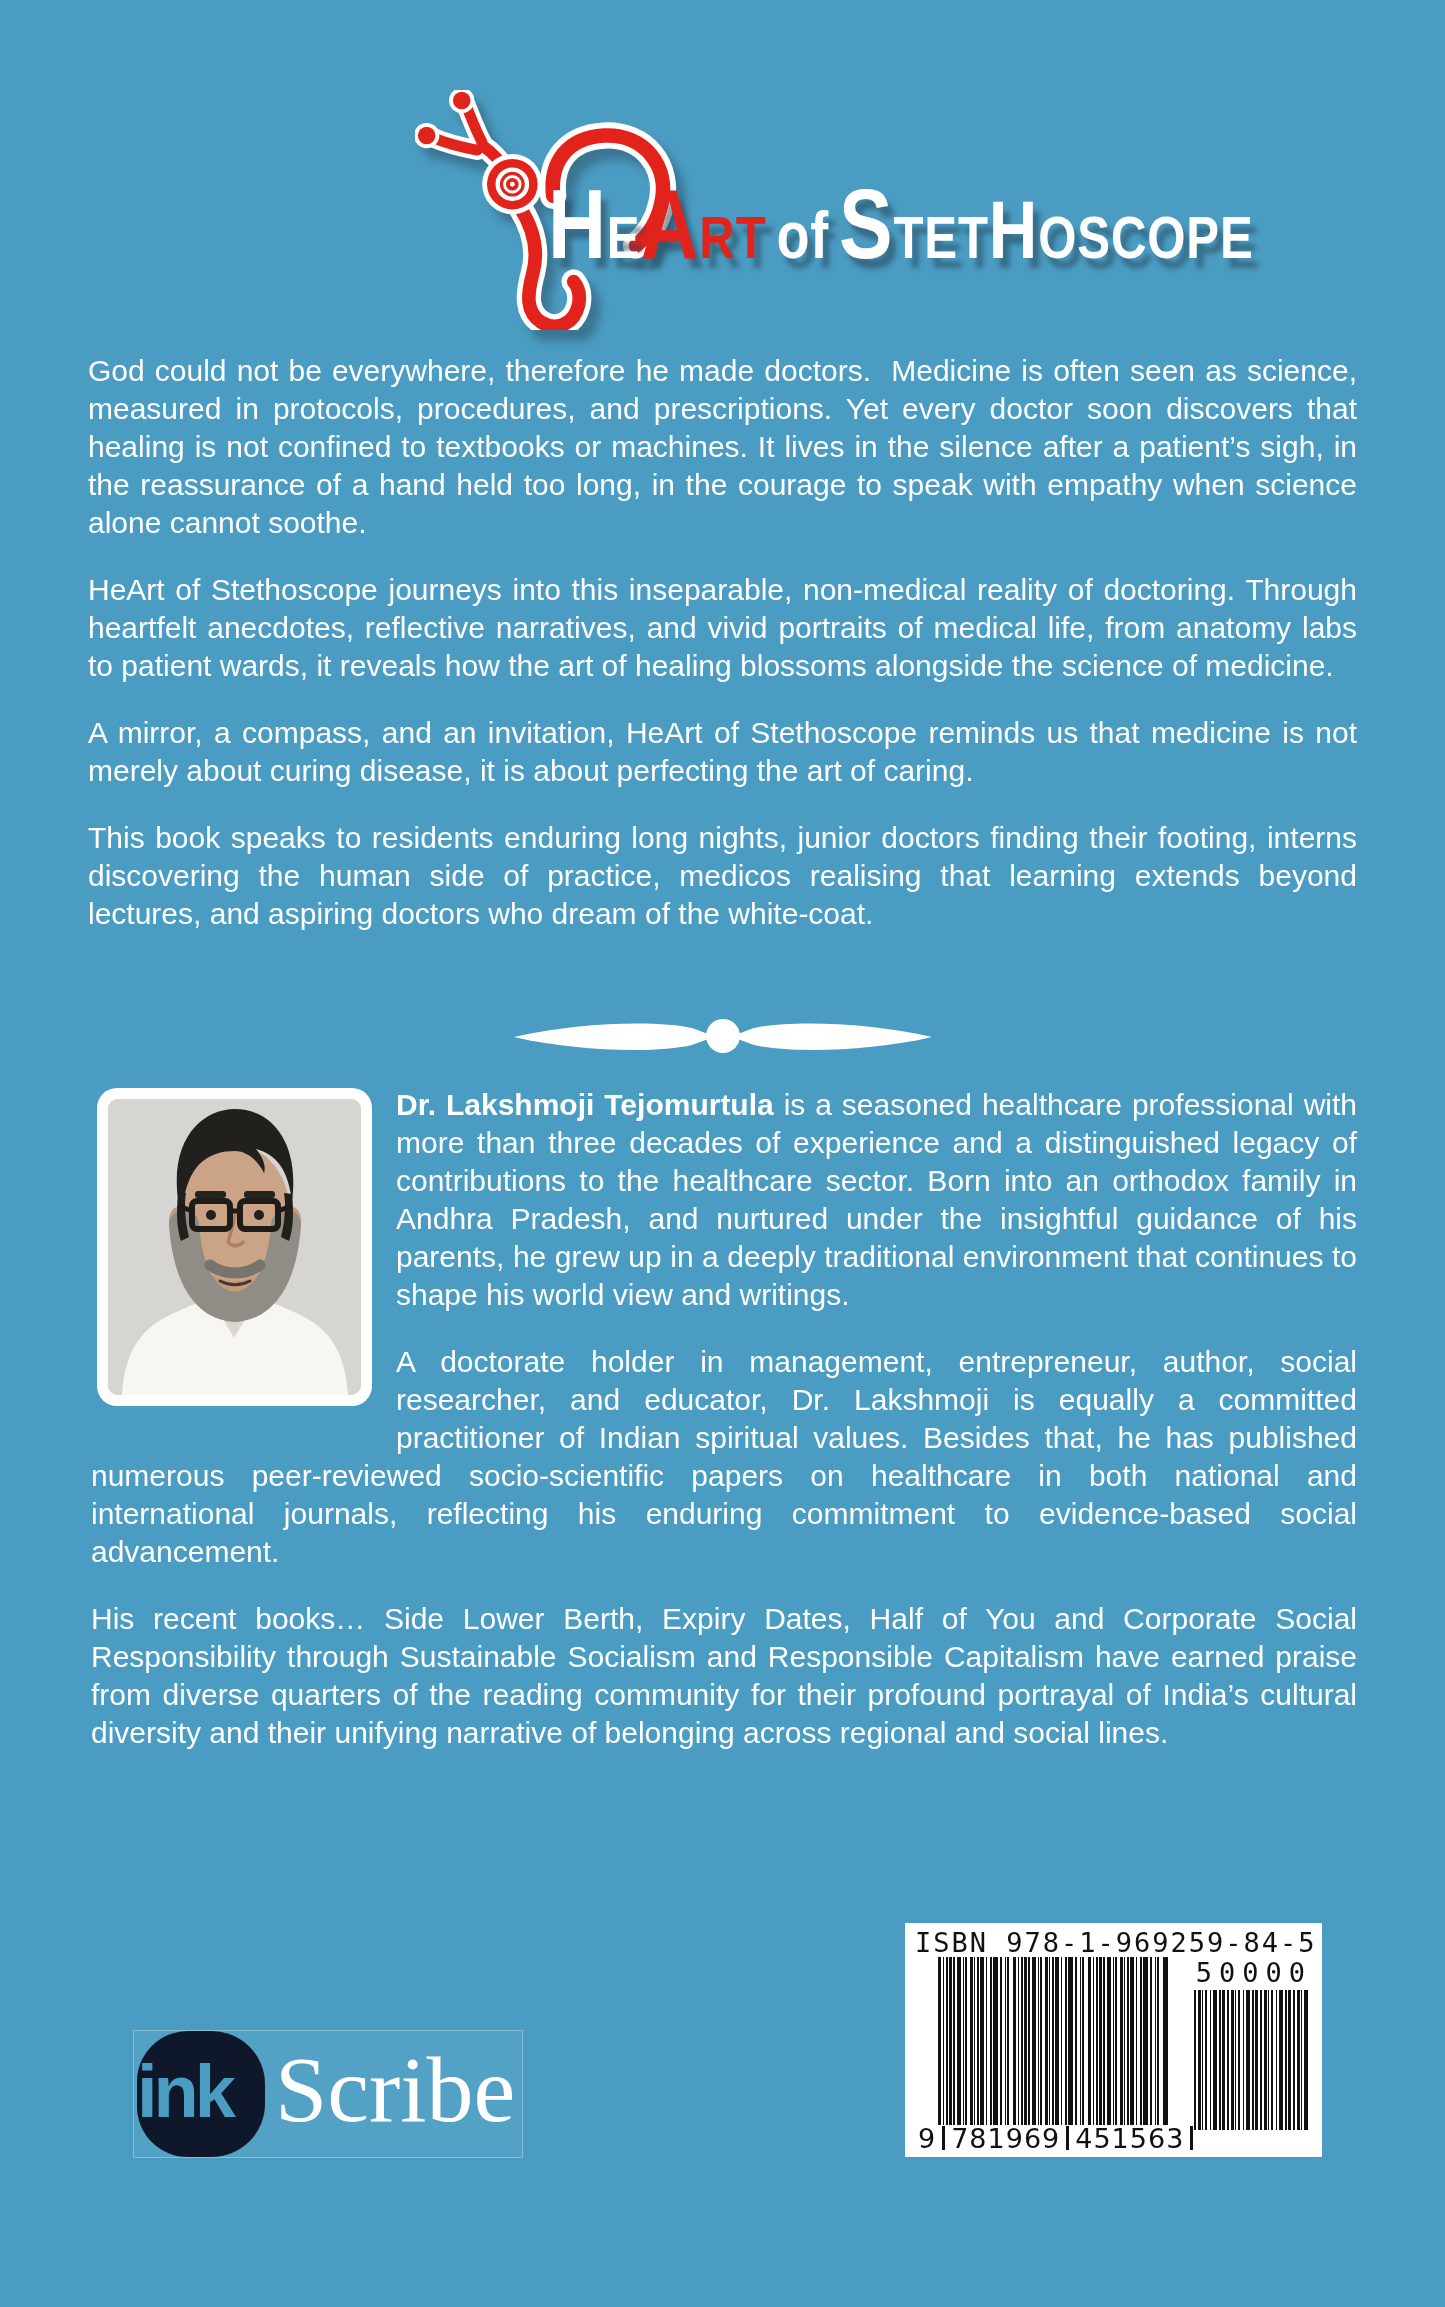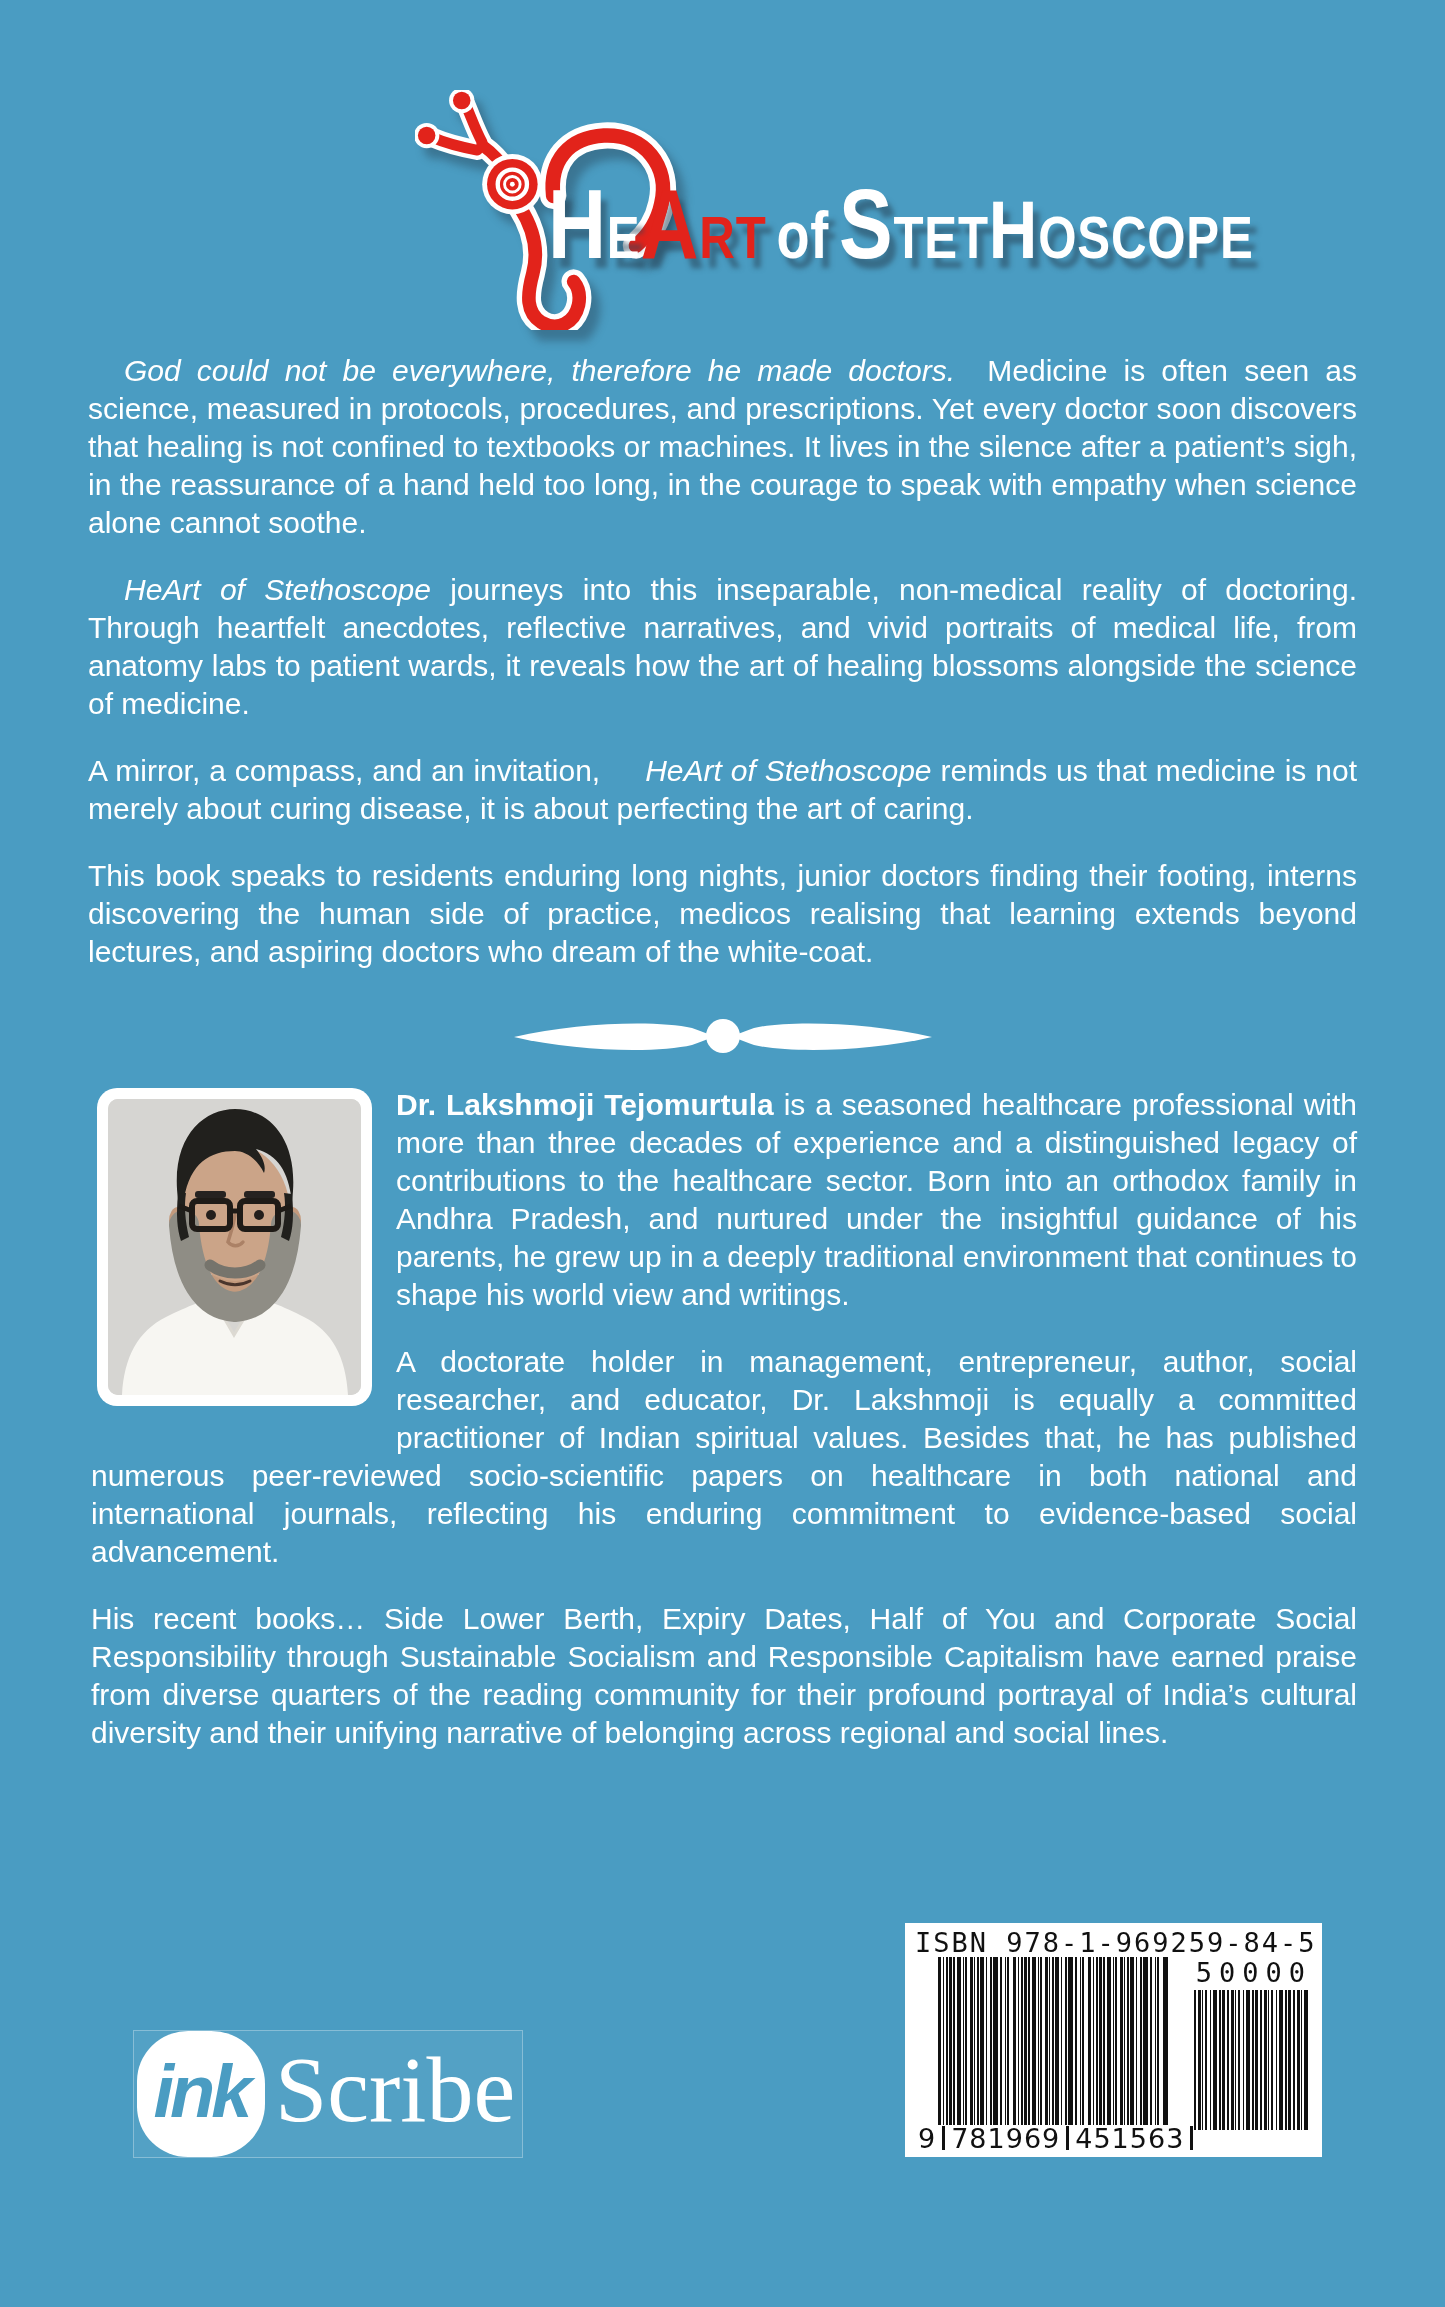--- a/index.html
+++ b/index.html
@@ -32,21 +32,21 @@
   .t-of{font-size:66px;padding:0 12px;}
   .t-red{color:var(--accent-red,#e2231b);}
 
   
   .synopsis{position:absolute;top:352px;left:88px;right:88px;}
   .cover p{
     margin:0 0 29px 0;
     font-size:30px;line-height:38px;
     text-align:justify;
   }
-  .cover p .it{font-style:italic;margin-left:36px;}
+  .cover p .it{}
   .cover p .bold{font-weight:bold;}
 
   
   .divider{position:absolute;top:1014px;left:50%;transform:translateX(-50%);}
 
   
   .author-sec{position:absolute;top:1086px;left:91px;right:88px;}
   .photo-frame{
     float:left;
     width:253px;height:296px;
@@ -57,22 +57,22 @@
 
   
   .publisher-plate{
     position:absolute;left:133px;top:2030px;width:388px;height:126px;
     border:1px solid rgba(255,255,255,0.30);
     background:rgba(255,255,255,0.05);
     display:flex;align-items:center;
   }
   .ink-blob{
     width:128px;height:126px;margin-left:3px;
-    background:#ffffff;border-radius:40% 42% 42% 40%;
-    display:flex;align-items:center;justify-content:center;font-style:italic;
+    background:#0f172a;border-radius:40% 42% 42% 40%;
+    display:flex;align-items:center;
   }
   .ink-text{
     font-size:74px;font-weight:bold;letter-spacing:-4px;
     color:var(--background,#4a9cc2);
     padding-bottom:6px;
   }
   .scribe-text{
     font-family:"Liberation Serif", serif;
     font-size:94px;color:#ffffff;margin-left:10px;line-height:1;
     padding-bottom:10px;

